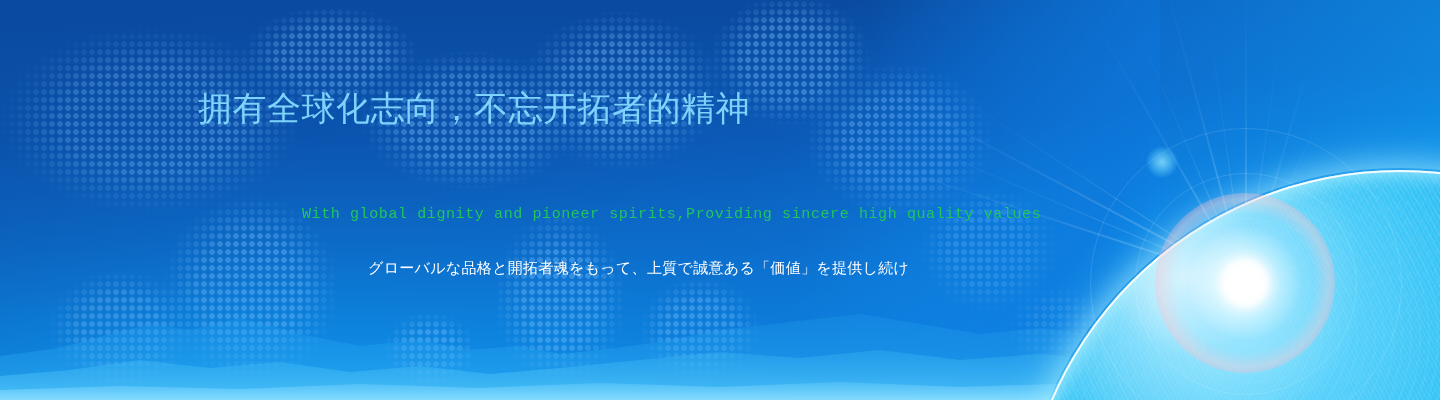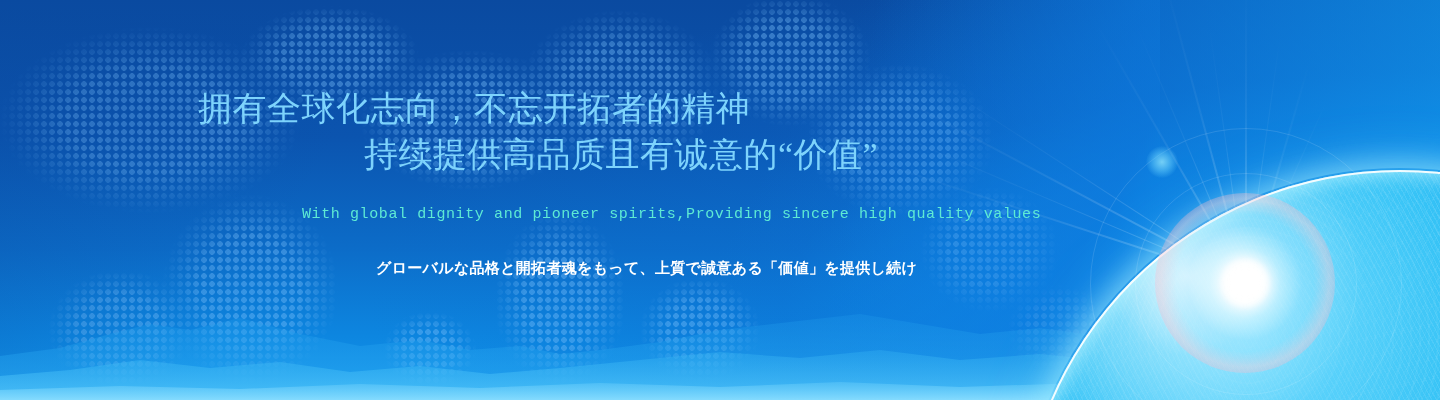--- a/index.html
+++ b/index.html
@@ -189,29 +189,29 @@
   .headline-line-1 { padding-left: 198px; }
   .headline-line-2 { padding-left: 364px; }
 
   .subtitle-en {
     position: absolute;
     left: 302px; top: 206px;
     font-family: "Liberation Mono", "DejaVu Sans Mono", monospace;
     font-size: 15px;
     font-weight: 400;
     letter-spacing: 0.6px;
-    color: #5eead4;
+    color: #22c55e;
     white-space: nowrap;
   }
   .subtitle-ja {
     position: absolute;
-    left: 376px; top: 259px;
+    left: 368px; top: 259px;
     font-family: "Liberation Sans", "DejaVu Sans", sans-serif;
     font-size: 15px;
-    font-weight: 700;
+    font-weight: 400;
     letter-spacing: 0.3px;
     color: #ffffff;
     white-space: nowrap;
   }
 </style>
 </head>
 <body>
 
 <div id="banner">
 
@@ -269,21 +269,20 @@
   <div class="flare-ring" style="left:1090px;top:128px;width:310px;height:310px;"></div>
   <div class="flare-ring" style="left:1135px;top:173px;width:220px;height:220px;"></div>
   <div class="flare-halo"></div>
   <div class="flare-core"></div>
   <div class="flare-core-hot"></div>
   <div class="flare-dot"></div>
 
   <div class="text-layer">
     <div class="headline">
       <div class="headline-line headline-line-1">拥有全球化志向，不忘开拓者的精神</div>
-      <div class="headline-line headline-line-2">持续提供高品质且有诚意的“价值”</div>
     </div>
 
     <div class="subtitle-en">With global dignity and pioneer spirits,Providing sincere high quality values</div>
 
     <div class="subtitle-ja">グローバルな品格と開拓者魂をもって、上質で誠意ある「価値」を提供し続け</div>
   </div>
 
 </div>
 
 </body></html>

